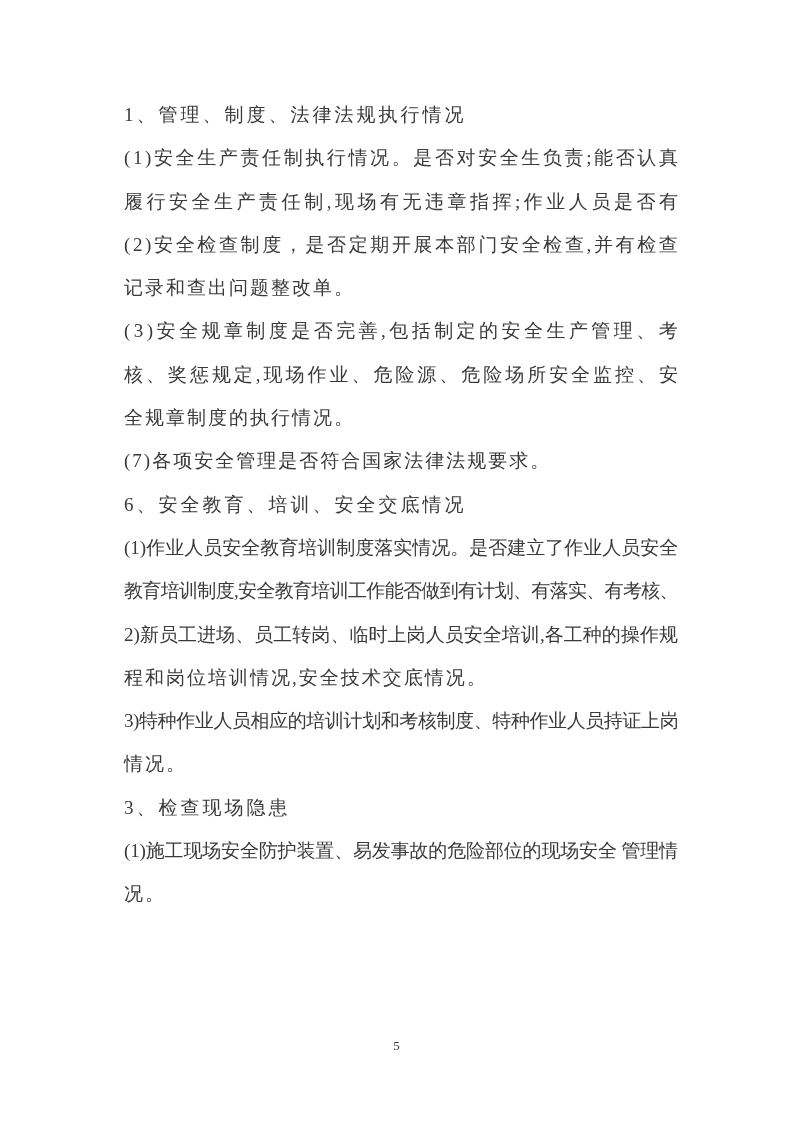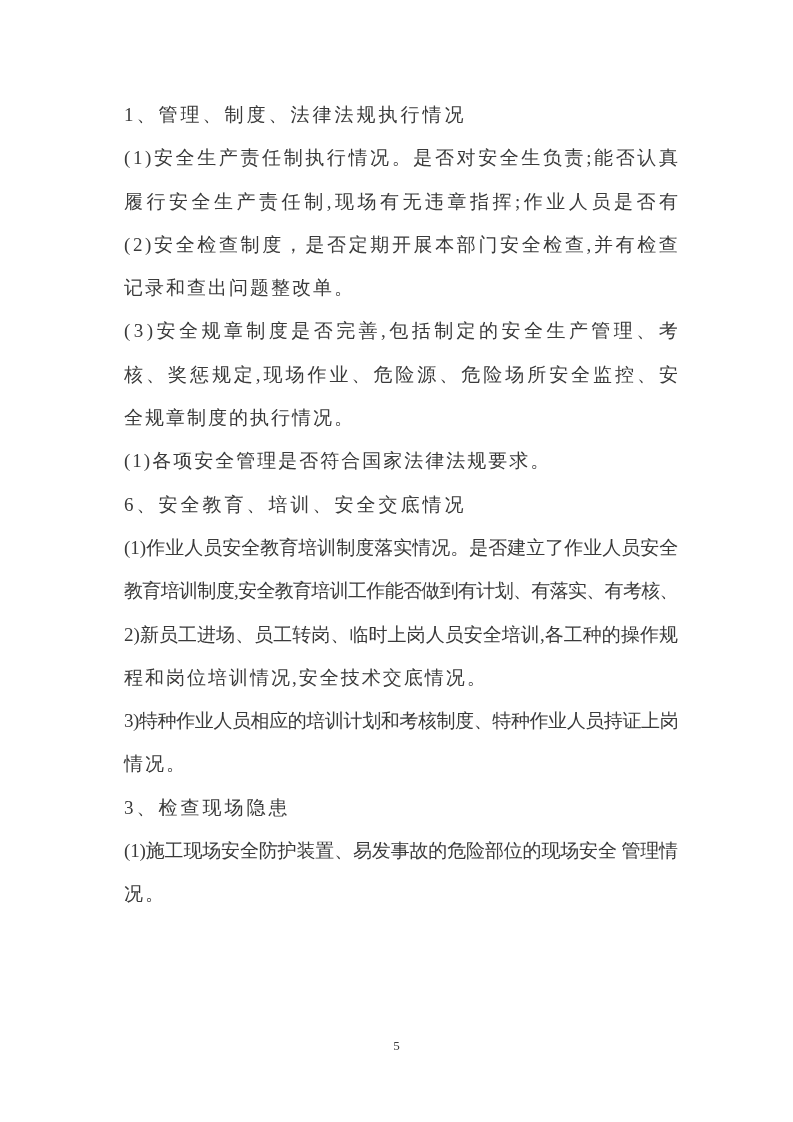--- a/index.html
+++ b/index.html
@@ -71,21 +71,21 @@
       <div class="para body">
         <div class="line jline"><span>(</span><span>2</span><span>)</span><span>安</span><span>全</span><span>检</span><span>查</span><span>制</span><span>度</span><span>，</span><span>是</span><span>否</span><span>定</span><span>期</span><span>开</span><span>展</span><span>本</span><span>部</span><span>门</span><span>安</span><span>全</span><span>检</span><span>查</span><span>,</span><span>并</span><span>有</span><span>检</span><span>查</span></div>
         <div class="line">记录和查出问题整改单。</div>
       </div>
       <div class="para body">
         <div class="line jline"><span>(</span><span>3</span><span>)</span><span>安</span><span>全</span><span>规</span><span>章</span><span>制</span><span>度</span><span>是</span><span>否</span><span>完</span><span>善</span><span>,</span><span>包</span><span>括</span><span>制</span><span>定</span><span>的</span><span>安</span><span>全</span><span>生</span><span>产</span><span>管</span><span>理</span><span>、</span><span>考</span></div>
         <div class="line jline"><span>核</span><span>、</span><span>奖</span><span>惩</span><span>规</span><span>定</span><span>,</span><span>现</span><span>场</span><span>作</span><span>业</span><span>、</span><span>危</span><span>险</span><span>源</span><span>、</span><span>危</span><span>险</span><span>场</span><span>所</span><span>安</span><span>全</span><span>监</span><span>控</span><span>、</span><span>安</span></div>
         <div class="line">全规章制度的执行情况。</div>
       </div>
       <div class="para body">
-        <div class="line">(1)各项安全管理是否符合国家法律法规要求。</div>
+        <div class="line">(7)各项安全管理是否符合国家法律法规要求。</div>
       </div>
       <div class="para heading">
         <div class="line">6、安全教育、培训、安全交底情况</div>
       </div>
       <div class="para body">
         <div class="line jline"><span>(</span><span>1</span><span>)</span><span>作</span><span>业</span><span>人</span><span>员</span><span>安</span><span>全</span><span>教</span><span>育</span><span>培</span><span>训</span><span>制</span><span>度</span><span>落</span><span>实</span><span>情</span><span>况</span><span>。</span><span>是</span><span>否</span><span>建</span><span>立</span><span>了</span><span>作</span><span>业</span><span>人</span><span>员</span><span>安</span><span>全</span></div>
         <div class="line jline" style="letter-spacing: -0.677419px;"><span>教</span><span>育</span><span>培</span><span>训</span><span>制</span><span>度</span><span>,</span><span>安</span><span>全</span><span>教</span><span>育</span><span>培</span><span>训</span><span>工</span><span>作</span><span>能</span><span>否</span><span>做</span><span>到</span><span>有</span><span>计</span><span>划</span><span>、</span><span>有</span><span>落</span><span>实</span><span>、</span><span>有</span><span>考</span><span>核</span><span>、</span></div>
       </div>
       <div class="para body">
         <div class="line jline"><span>2</span><span>)</span><span>新</span><span>员</span><span>工</span><span>进</span><span>场</span><span>、</span><span>员</span><span>工</span><span>转</span><span>岗</span><span>、</span><span>临</span><span>时</span><span>上</span><span>岗</span><span>人</span><span>员</span><span>安</span><span>全</span><span>培</span><span>训</span><span>,</span><span>各</span><span>工</span><span>种</span><span>的</span><span>操</span><span>作</span><span>规</span></div>

